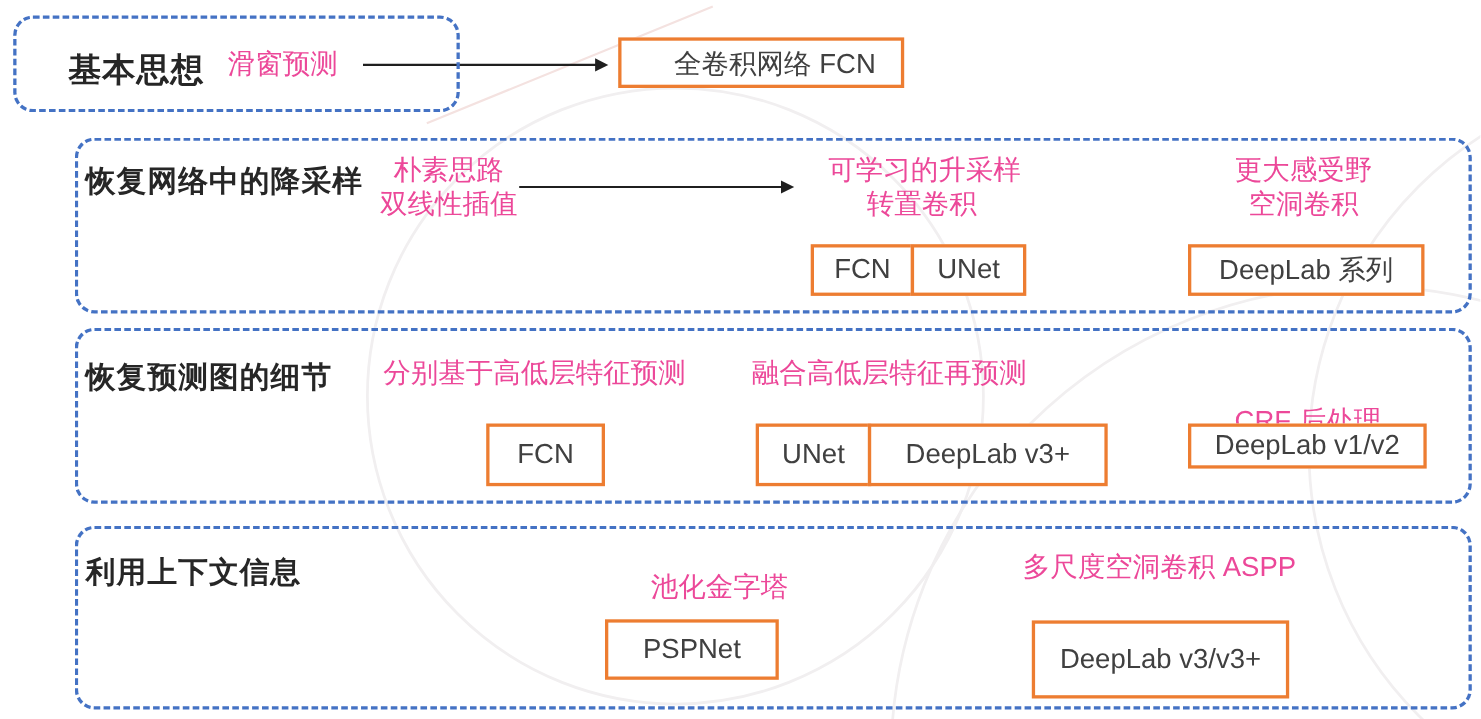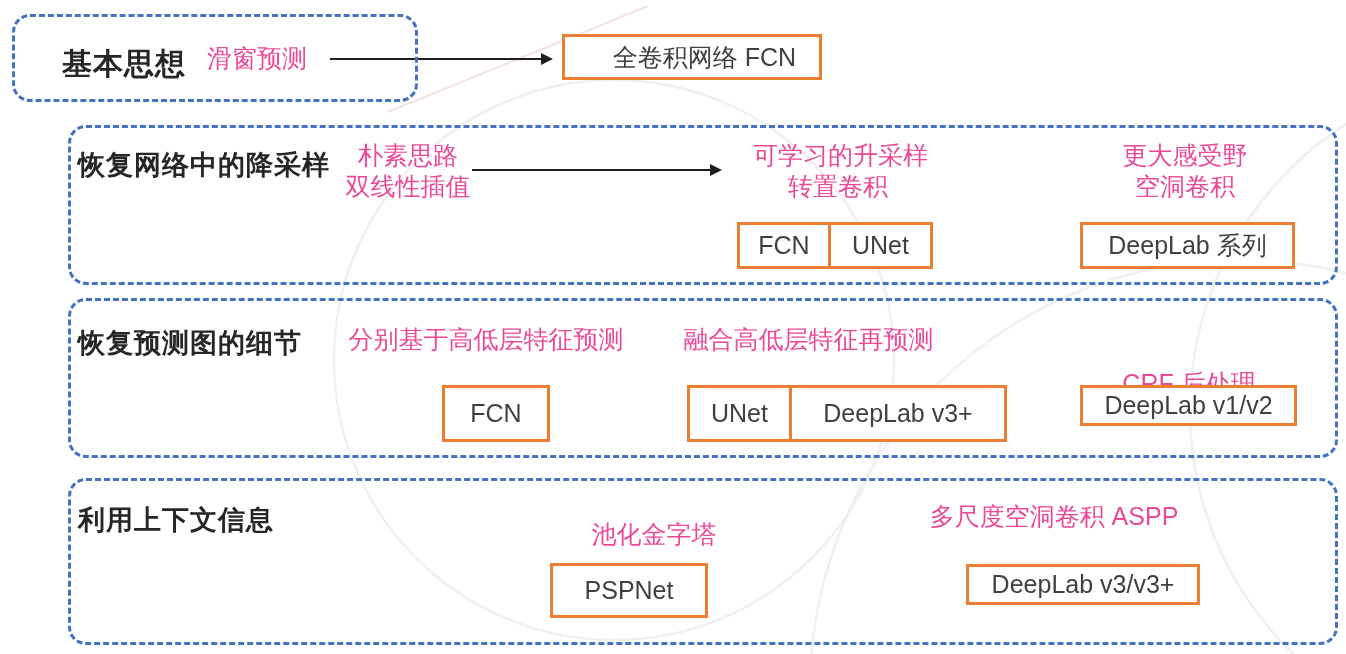--- a/index.html
+++ b/index.html
@@ -101,15 +101,15 @@
   <div class="label" style="left:1089px; top:324px; width:200px;margin-top:44px;">CRF 后处理</div>
   <div class="node" style="left:1080px; top:385px; width:217px; height:41px;">DeepLab v1/v2</div>
 
   <div class="dashed" style="left:68px; top:478px; width:1264px; height:161px;"></div>
   <div class="title" style="left:78px; top:502px;">利用上下文信息</div>
 
   <div class="label" style="left:579px; top:501px; width:150px;margin-top:18px;">池化金字塔</div>
   <div class="node" style="left:550px; top:563px; width:158px; height:55px;">PSPNet</div>
 
   <div class="label" style="left:904px; top:501px; width:300px;">多尺度空洞卷积 ASPP</div>
-  <div class="node" style="left:938px; top:564px; width:234px; height:41px;margin-left:28px;">DeepLab v3/v3+</div>
+  <div class="node" style="left:938px; top:564px; width:234px; height:71px;">DeepLab v3/v3+</div>
 
 </div>
 
 </body></html>

